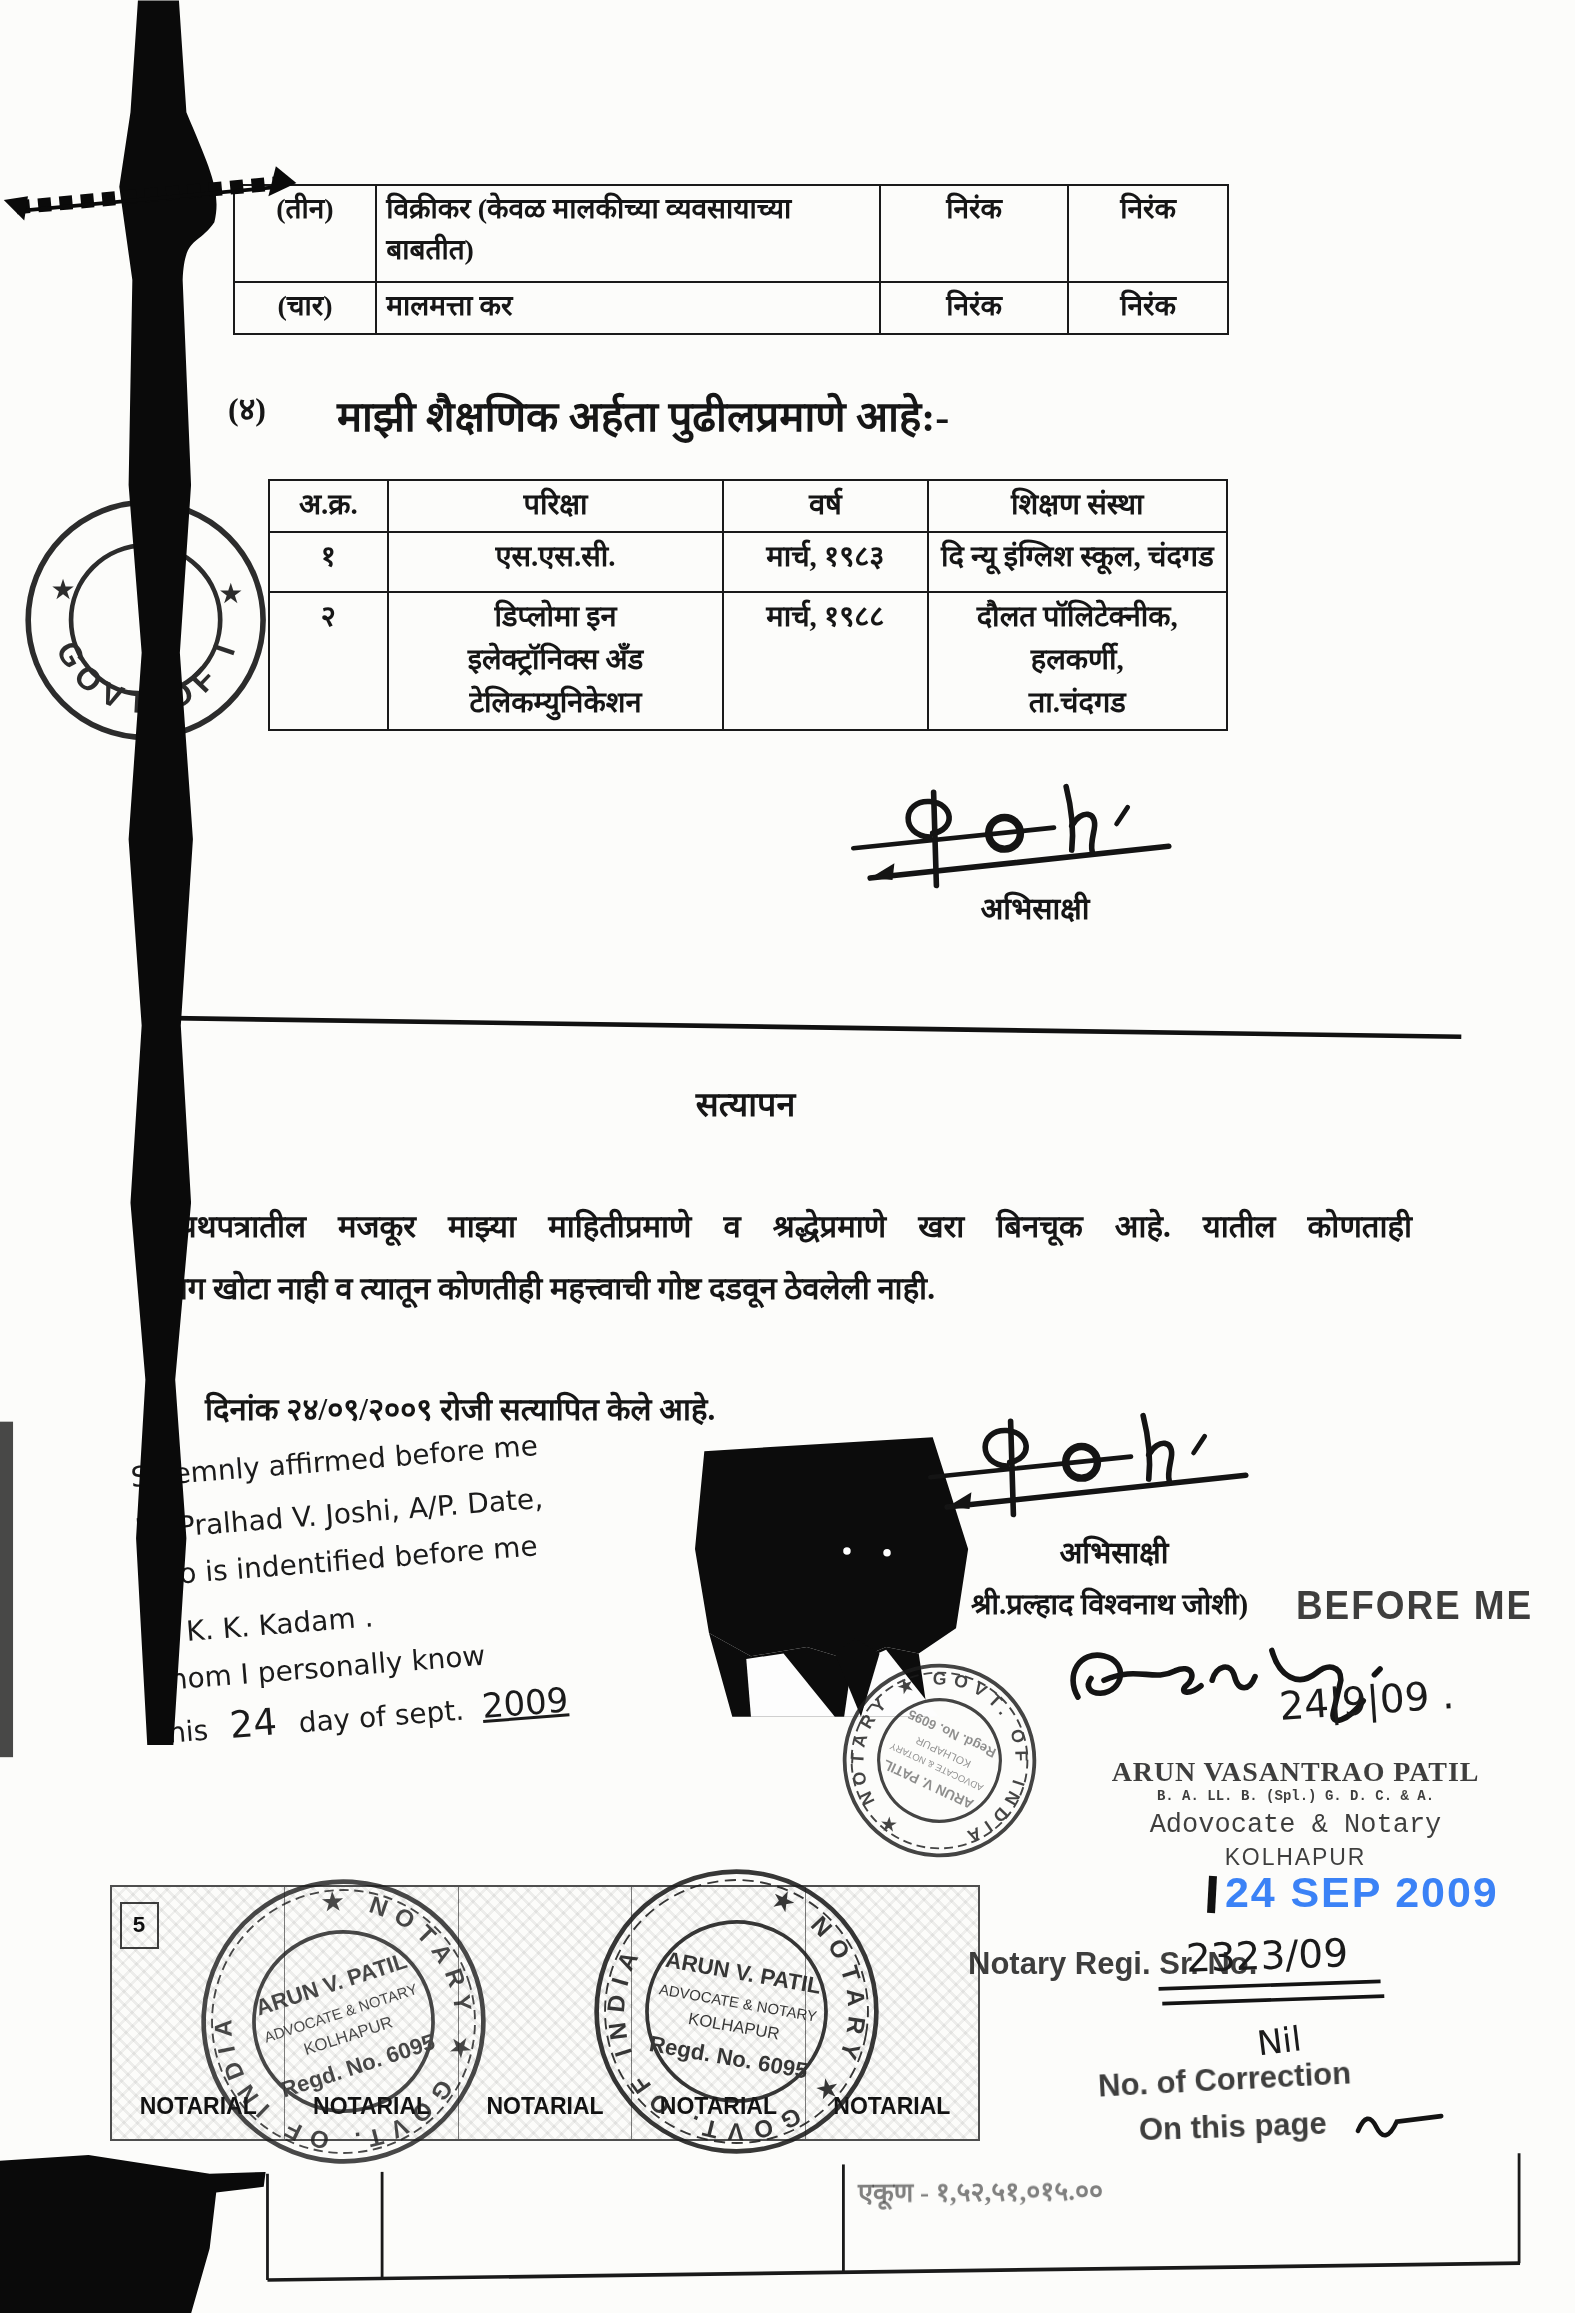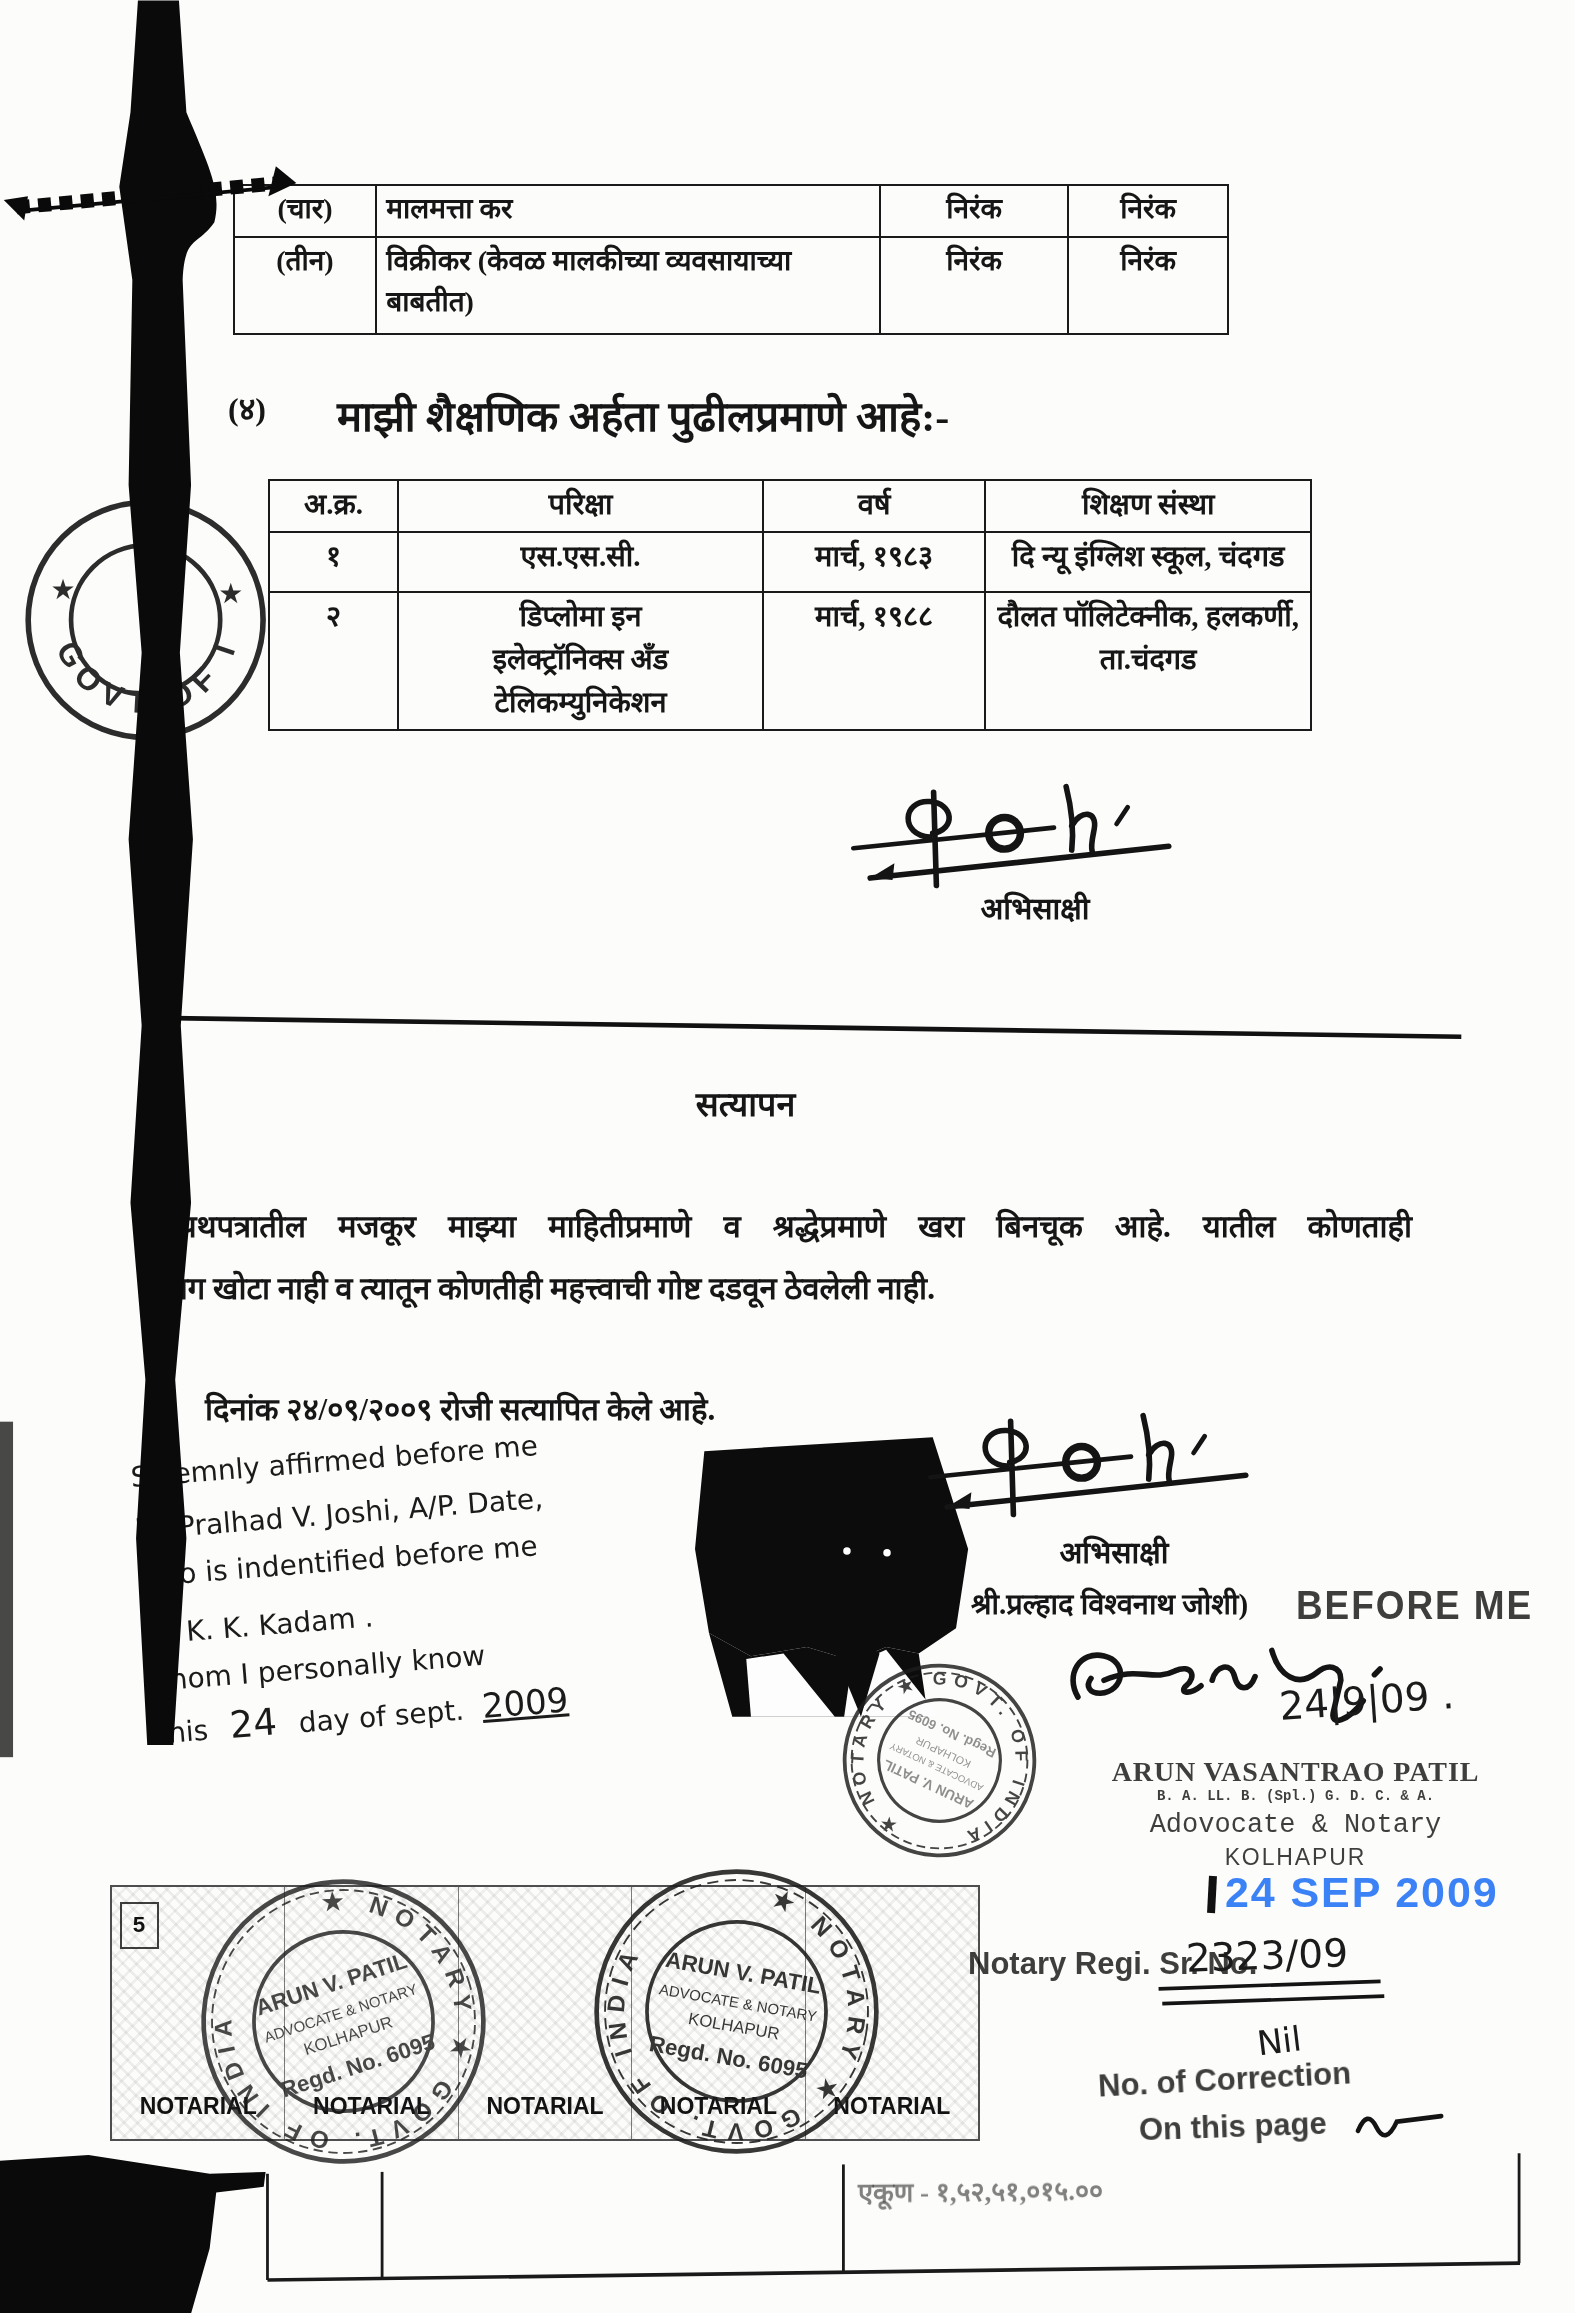--- a/index.html
+++ b/index.html
@@ -70,40 +70,40 @@
   </div>
 
   <table class="abs dev" style="left:233px;top:184px;width:996px;font-size:28px;line-height:41px;">
     <colgroup>
         <col style="width:142px">
         <col style="width:505px">
         <col style="width:188px">
         <col style="width:160px">
       </colgroup>
     <tbody>
-        <tr style="height:52px;">
-      <td class="ctr">(चार)</td>
-      <td>मालमत्ता कर</td>
-      <td class="ctr">निरंक</td>
-      <td class="ctr">निरंक</td>
-    </tr>
-    <tr style="height:97px;">
+        <tr style="height:97px;">
       <td class="ctr">(तीन)</td>
       <td class="pre">विक्रीकर (केवळ मालकीच्या व्यवसायाच्या
 बाबतीत)</td>
       <td class="ctr">निरंक</td>
       <td class="ctr">निरंक</td>
     </tr>
+    <tr style="height:52px;">
+      <td class="ctr">(चार)</td>
+      <td>मालमत्ता कर</td>
+      <td class="ctr">निरंक</td>
+      <td class="ctr">निरंक</td>
+    </tr>
   </tbody>
     </table>
 
   <div class="abs dev" style="left:228px;top:386px;font-size:32px;">(४)</div>
   <div class="abs dev" style="left:337px;top:386px;font-size:42px;">माझी शैक्षणिक अर्हता पुढीलप्रमाणे आहे:-</div>
 
-  <table class="abs dev" style="left:268px;top:479px;width:1044px;font-size:29px;line-height:43px;">
+  <table class="abs dev" style="left:268px;top:479px;width:960px;font-size:29px;line-height:43px;">
     <colgroup>
         <col style="width:119px">
         <col style="width:336px">
         <col style="width:205px">
         <col style="width:300px">
       </colgroup>
     <tbody>
         <tr style="height:52px;">
       <th>अ.क्र.</th>
       <th>परिक्षा</th>

